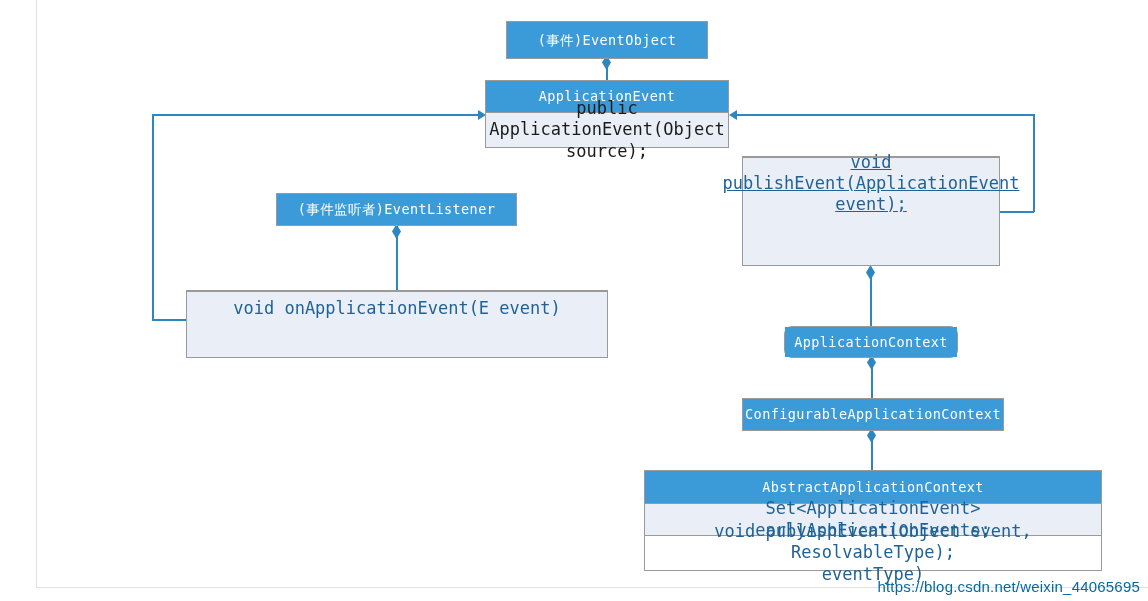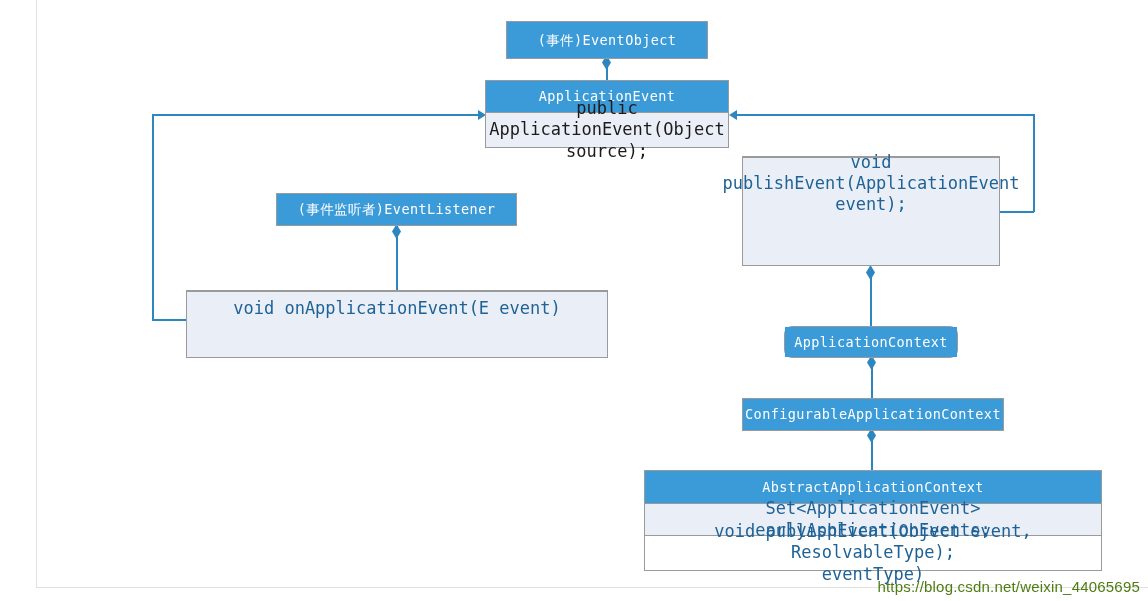--- a/index.html
+++ b/index.html
@@ -68,21 +68,21 @@
     border-left:8px solid #2e86c1;
   }
   .arrow-left{
     position:absolute;width:0;height:0;
     border-top:5px solid transparent;border-bottom:5px solid transparent;
     border-right:8px solid #2e86c1;
   }
 
   .watermark{
     position:absolute;right:8px;bottom:6px;
-    color:#4d7c0f;font-size:15px;
+    color:#0369a1;font-size:15px;
     font-family:"Liberation Sans",sans-serif;
     letter-spacing:.2px;
     user-select:none;
   }
 </style>
 </head>
 <body>
 
 <div id="canvas">
 
@@ -125,21 +125,21 @@
 
   <div class="uml-box" style="left:276px;top:193px;width:241px;height:33px;">
     <div class="uml-head" style="height:100%;">(事件监听者)EventListener</div>
   </div>
 
   <div class="uml-box" style="left:186px;top:290px;width:422px;height:68px;">
     <div class="uml-row" style="height:34px;">void onApplicationEvent(E event)</div>
   </div>
 
   <div class="uml-box" style="left:742px;top:156px;width:258px;height:110px;">
-    <div class="uml-row" style="height:52px;">void
+    <div class="uml-row" style="height:52px;text-decoration:underline;">void
 publishEvent(ApplicationEvent
 event);</div>
   </div>
 
   <div class="uml-box" style="left:784px;top:326px;width:174px;height:32px;border-radius:8px;">
     <div class="uml-head" style="height:100%;">ApplicationContext</div>
   </div>
 
   <div class="uml-box" style="left:742px;top:398px;width:262px;height:33px;">
     <div class="uml-head" style="height:100%;">ConfigurableApplicationContext</div>

